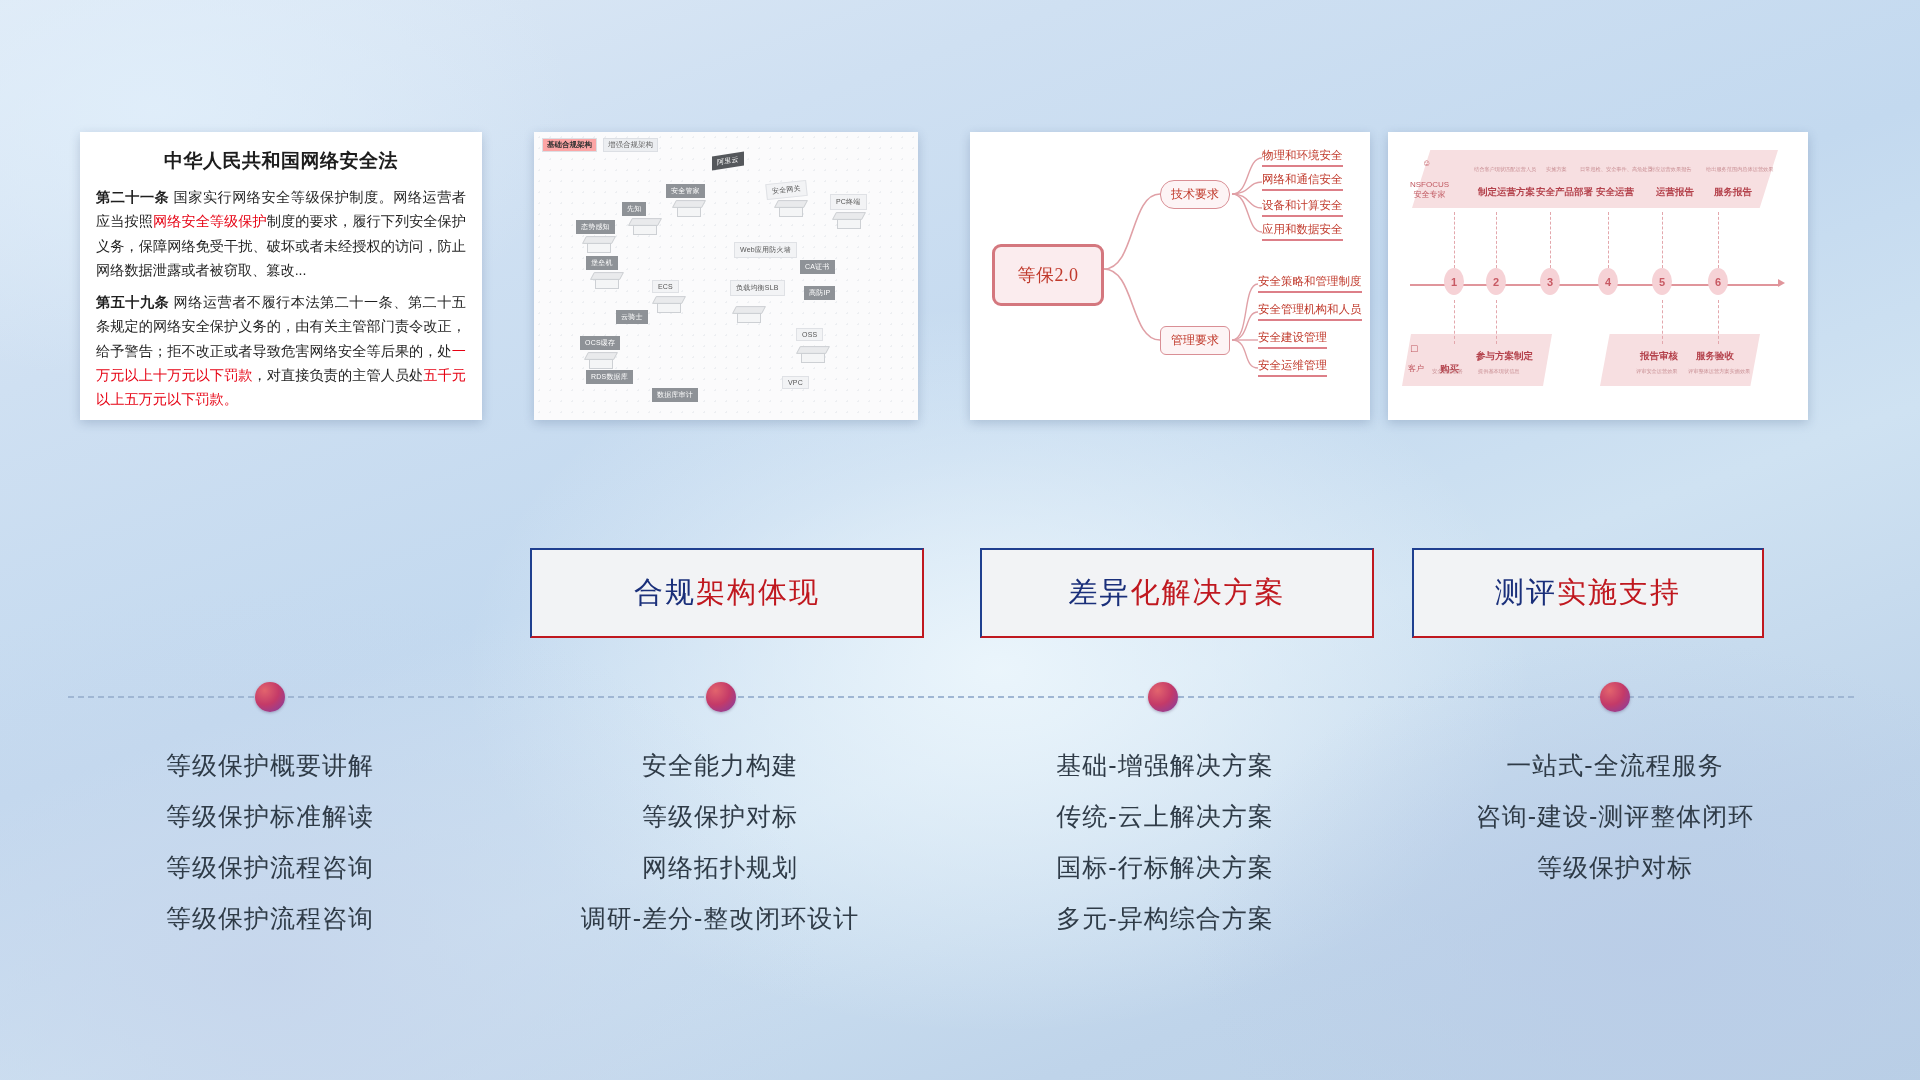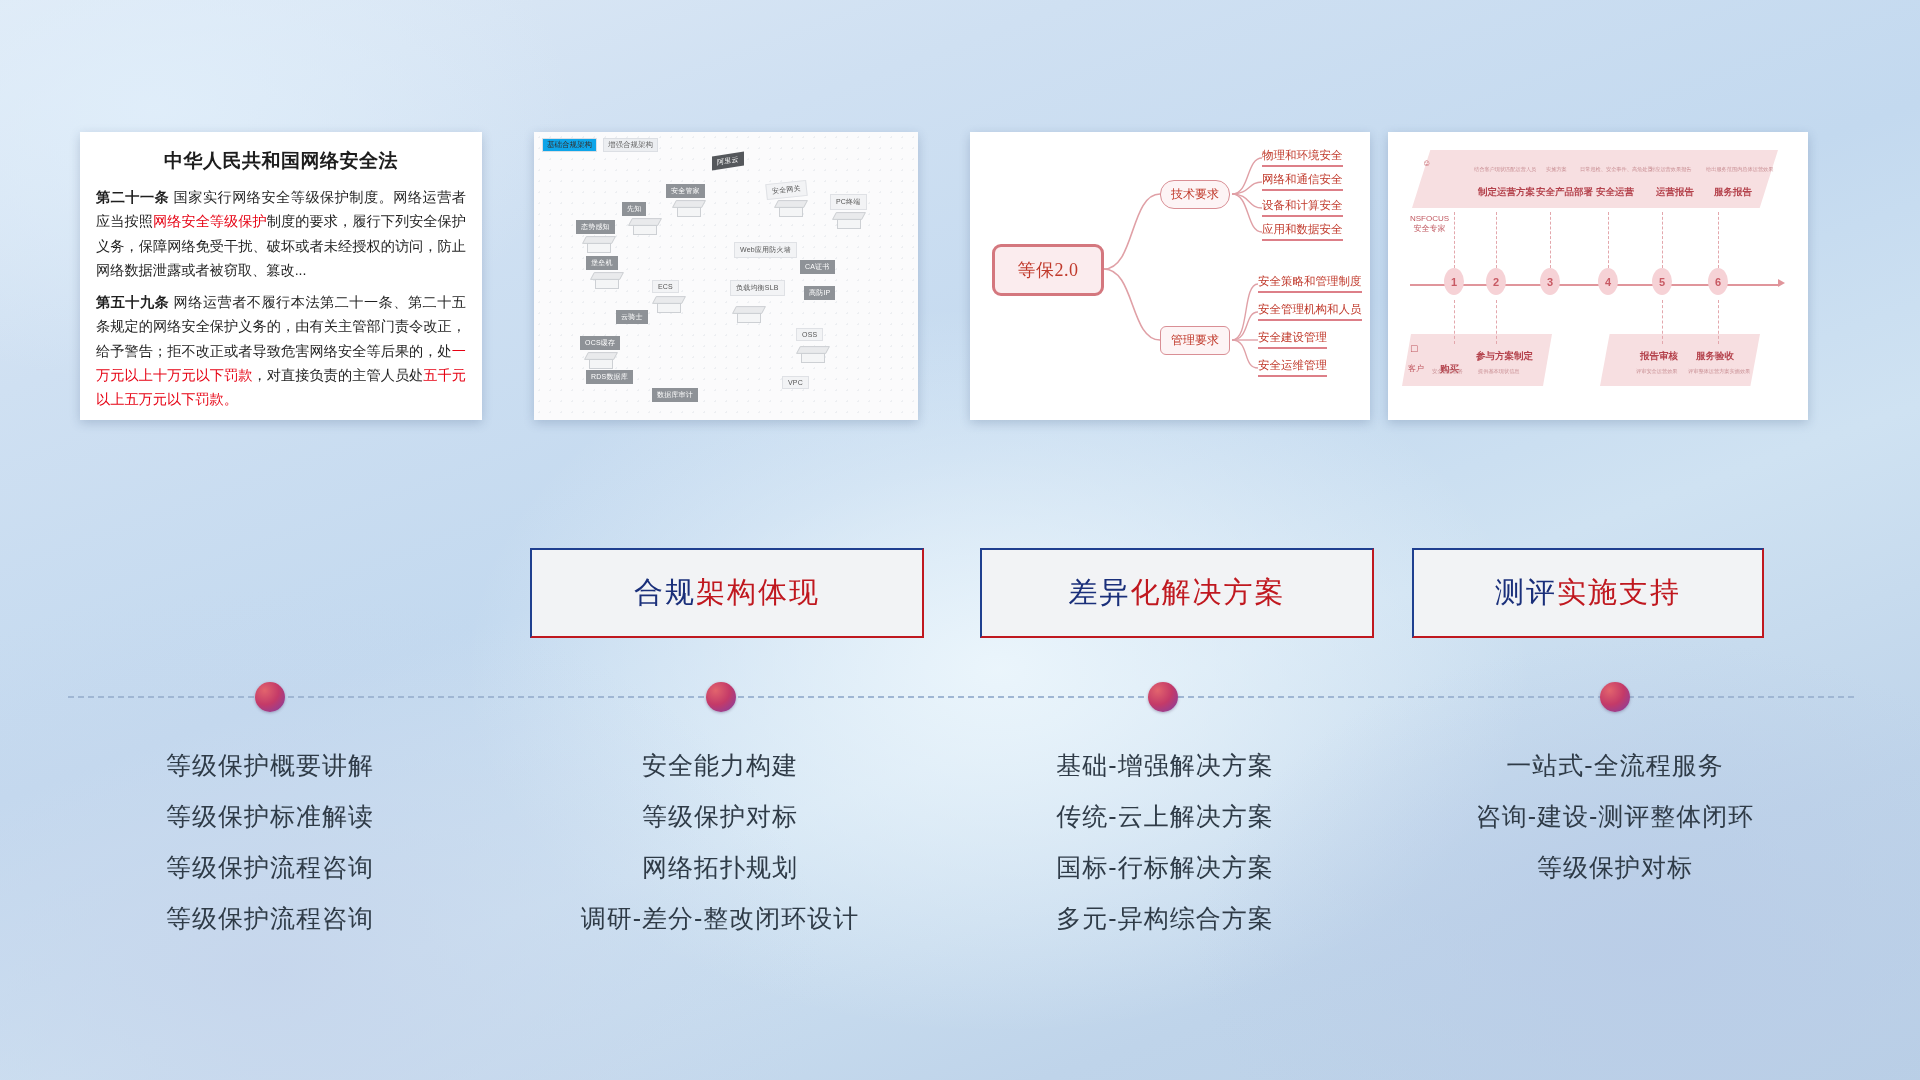--- a/index.html
+++ b/index.html
@@ -30,37 +30,37 @@
   
   .law-title { text-align: center; font-size: 19px; font-weight: bold; color: #1d1d1d; margin-bottom: 11px; letter-spacing: .5px; }
   .law-p { font-size: 14.2px; line-height: 1.72; color: #1f1f1f; text-align: justify; margin-bottom: 7px; }
   .law-p b { font-weight: bold; }
   .law-p .red { color: #e60012; }
 
   
   .arch { position: relative; width: 100%; height: 100%; background:#fbfbfc; }
   .arch-tabs { position:absolute; top:6px; left:8px; display:flex; gap:6px; }
   .arch-tab { font-size:7.5px; color:#6b6b6b; padding:1px 4px; background:#eceef1; border:1px solid #dcdfe4;}
-  .arch-tab.active { background:#0ea5e9; color:#333; }
+  .arch-tab.active { background:#fca5a5; color:#333;font-weight:bold; }
   .arch-dots { position:absolute; inset:0;
     background-image: radial-gradient(#e8ebef 1px, transparent 1px);
     background-size: 11px 11px; opacity:.75; }
   .node { position:absolute; font-size:7px; color:#fff; background:#8e9297;
           padding:2px 5px; white-space:nowrap; letter-spacing:.2px; }
   .node.light { background:#f2f3f5; color:#555; border:1px solid #dfe1e5; }
   .node.dark { background:#55585c; }
   .cube { position:absolute; width:30px; height:20px; }
   .cube .top { position:absolute; left:0; top:0; width:30px; height:12px;
       background:#e9eaec; transform: skewX(-28deg) scaleY(.62); border:1px solid #c9ccd0; }
   .cube .front { position:absolute; left:3px; top:9px; width:24px; height:10px;
       background:#f4f5f6; border:1px solid #cdd0d4; }
 
   
   .mind { position:relative; width:100%; height:100%; background:#fff; }
-  .mm-root { position:absolute; left:22px; top:112px; width:112px; height:52px;
+  .mm-root { position:absolute; left:22px; top:112px; width:112px; height:62px;
     border:3px solid #d4777e; border-radius:9px; background:#fbecee;
     display:flex; align-items:center; justify-content:center;
     color:#c0392b; font-size:18px; letter-spacing:.5px;
     font-family:"Liberation Serif","DejaVu Serif",serif; }
   .mm-branch { position:absolute; border:1.6px solid #d98f95; border-radius:6px;
     background:#fdf4f5; color:#c0392b; font-size:12px; padding:5px 10px;
     font-family:"Liberation Serif","DejaVu Serif",serif; white-space:nowrap; }
   .mm-leaf { position:absolute; color:#c0392b; font-size:11.5px;
     font-family:"Liberation Serif","DejaVu Serif",serif; white-space:nowrap;
     padding-bottom:2px; border-bottom:2px solid #dd7f88; }
@@ -240,21 +240,21 @@
     </div>
   </div>
 
   <div class="card c4">
     <div class="tl">
       <div class="tl-band tl-top"></div>
       <div class="tl-band tl-bot1"></div>
       <div class="tl-band tl-bot2"></div>
 
       <div class="tl-ico" style="left:34px; top:26px;">☺</div>
-      <div class="tl-ico" style="left:22px; top:48px; font-size:8px;margin-top:34px;">
+      <div class="tl-ico" style="left:22px; top:48px; font-size:8px;">
         <div>NSFOCUS</div>
         <div>安全专家</div>
       </div>
 
       <div class="tl-sub" style="left:86px; top:34px;">结合客户现状匹配运营人员</div>
       <div class="tl-lbl" style="left:90px; top:54px;">制定运营方案</div>
       <div class="tl-sub" style="left:158px; top:34px;">实施方案</div>
       <div class="tl-lbl" style="left:148px; top:54px;">安全产品部署</div>
       <div class="tl-sub" style="left:192px; top:34px;">日常巡检、安全事件、高危处置</div>
       <div class="tl-lbl" style="left:208px; top:54px;">安全运营</div>

